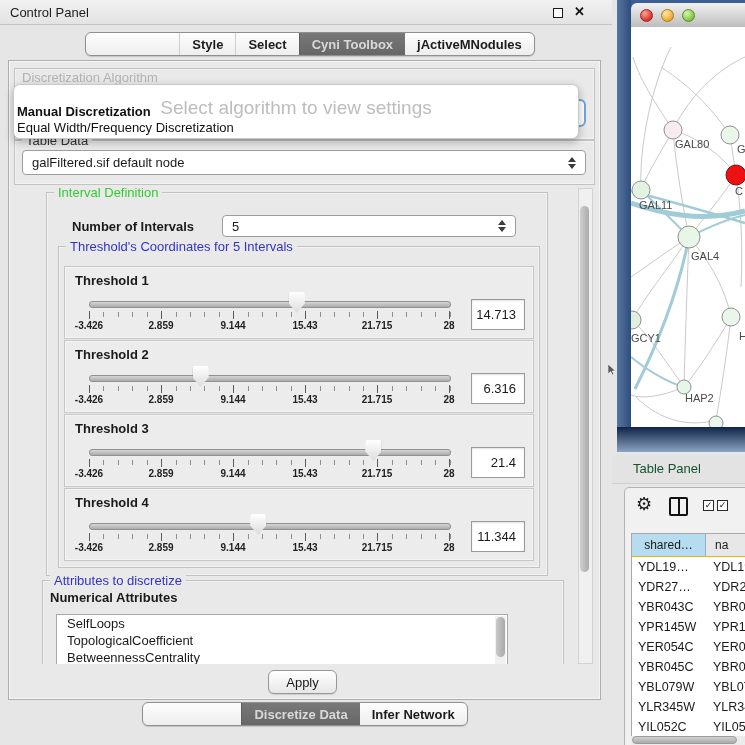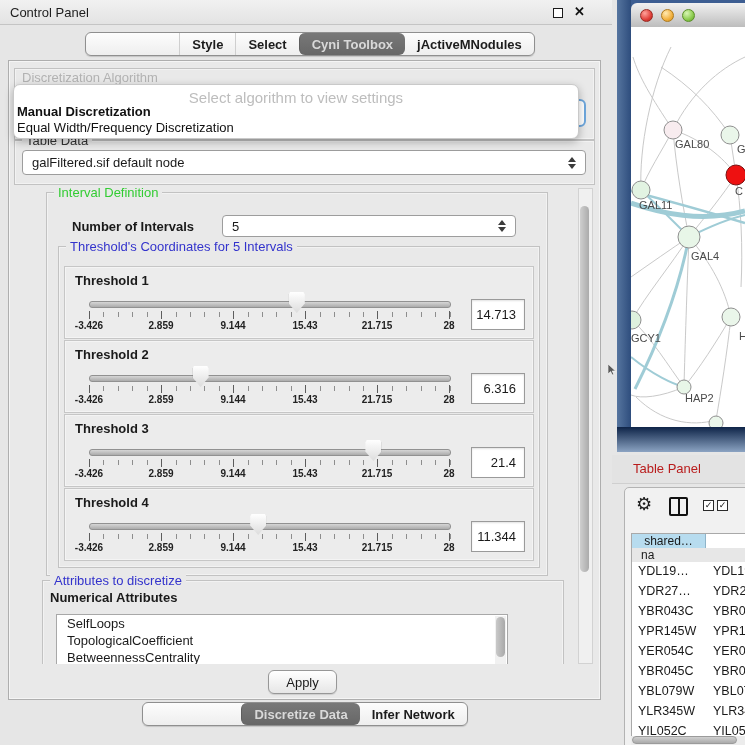--- a/index.html
+++ b/index.html
@@ -13,40 +13,40 @@
   #cp-title{left:10px;top:5px;font-size:13px;color:#1d1d1d;}
   #float-icon{left:553px;top:8px;width:8px;height:8px;border:1.5px solid #1b1b1b;background:#fff;}
   #close-icon{left:574px;top:4px;font-size:13px;font-weight:bold;color:#111;}
 
   
   .tabbar{height:22px;display:flex;border:1px solid #8f8f8f;border-radius:6px;overflow:hidden;
           background:linear-gradient(#fdfdfd,#eeeeee);box-shadow:0 1px 1px rgba(0,0,0,.15);}
   .tab{display:flex;align-items:center;padding:0 12px;font-size:13px;font-weight:bold;color:#1c1c1c;
        border-left:1px solid #cfcfcf;white-space:nowrap;}
   .tab:first-child{border-left:none;margin-top:37px;}
-  .tab.sel{background:linear-gradient(#787878,#676767);color:#d9d9d9;border-left:1px solid #5e5e5e;border-radius:6px;}
+  .tab.sel{background:linear-gradient(#787878,#676767);color:#d9d9d9;border-left:1px solid #5e5e5e;}
   .tab.sel + .tab{border-left:none;}
   #top-tabs{left:85px;top:32px;}
   #bottom-tabs{left:142px;top:702px;}
   .net-ico{margin-right:6px;}
 
   
   #main-panel{left:8px;top:60px;width:591px;height:638px;background:#e9e9e9;
               border:1px solid #aeaeae;box-shadow:inset 0 0 0 1px #f5f5f5;}
 
   .groupbox{position:absolute;border:1px solid #c2c2c2;box-shadow:inset 0 0 0 1px #f2f2f2;}
   .grouplabel{position:absolute;top:-8px;left:7px;background:#e9e9e9;padding:0 4px;font-size:13px;}
 
   
   #algo-label{left:22px;top:70px;font-size:13px;color:#b2b2b2;}
   #algo-combo{left:22px;top:99px;width:560px;height:24px;background:#fff;border:2px solid #6ea7dd;
               border-radius:6px;}
   #algo-popup{left:13px;top:84px;width:564px;height:53px;background:#fff;border:1px solid #c9c9c9;
               border-radius:7px;box-shadow:0 3px 8px rgba(0,0,0,.28);z-index:5;}
-  #popup-placeholder{left:0;top:4px;width:100%;text-align:center;font-size:15px;color:#bdbdbd;}
+  #popup-placeholder{left:0;top:12px;width:100%;text-align:center;font-size:19px;color:#bdbdbd;}
   .popup-item{position:absolute;left:3px;font-size:13px;color:#111;}
 
   
   .combo{position:absolute;background:#fff;border:1px solid #9d9d9d;border-radius:4px;
          font-size:13px;display:flex;align-items:center;padding-left:9px;box-sizing:border-box;}
   .spin{position:absolute;right:9px;top:50%;transform:translateY(-50%);display:flex;
         flex-direction:column;gap:2px;}
   .spin i{display:block;width:0;height:0;border-left:4px solid transparent;border-right:4px solid transparent;}
   .spin .up{border-bottom:5px solid #3c3c3c;}
   .spin .dn{border-top:5px solid #3c3c3c;}
@@ -107,32 +107,32 @@
              border:1px solid #992a22;box-sizing:border-box;}
   #light-yellow{left:30px;background:radial-gradient(circle at 35% 30%,#ffeab2,#f2b13f 60%,#cf8d1c);
              border:1px solid #ad791c;box-sizing:border-box;}
   #light-green{left:51px;background:radial-gradient(circle at 35% 30%,#d8f6b4,#8ccb4e 60%,#5a9f2a);
              border:1px solid #5a8f28;box-sizing:border-box;}
   #net-canvas{left:631px;top:27px;width:131px;height:400px;background:#fff;}
 
   
   #tp-header{left:612px;top:455px;width:133px;height:28px;background:#e3e3e3;
              border-bottom:1px solid #cfcfcf;}
-  #tp-title{left:21px;top:6px;font-size:13px;color:#b91c1c;text-align:center;}
+  #tp-title{left:21px;top:6px;font-size:13px;color:#14532d;text-align:center;}
   #tp-body{left:624px;top:487px;width:121px;height:258px;background:#f1f1f1;
            border:1px solid #b3b3b3;border-radius:5px 0 0 0;}
   #gear-icon{left:11px;top:5px;font-size:18px;color:#1e1e1e;}
   #cols-icon{left:44px;top:9px;width:15px;height:15px;border:2px solid #111;border-radius:2px;}
   #cols-icon i{position:absolute;left:50%;top:0;width:2px;height:100%;background:#111;transform:translateX(-50%);}
   .chk{position:absolute;top:12px;width:9px;height:9px;border:1.5px solid #2a2a2a;background:#fff;
        font-size:9px;line-height:9px;text-align:center;color:#111;}
   #chk1{left:78px;} #chk2{left:92px;}
   #data-table{position:absolute;left:6px;top:45px;width:114px;height:202px;background:#fff;
               border:1px solid #a9a9a9;border-right:none;overflow:hidden;}
-  #t-header{display:flex;height:22px;border-bottom:5px solid #eab308;flex-direction:column;}
+  #t-header{display:flex;height:22px;border-bottom:1px solid #eab308;}
   .t-hcell{font-size:12px;display:flex;align-items:center;box-sizing:border-box;}
   #t-h1{width:74px;background:#b7dcef;border-right:1px solid #8fb4c9;justify-content:center;}
   #t-h2{flex:1;background:#e7e7e7;padding-left:9px;}
   .t-row{display:flex;height:20px;align-items:center;}
   .t-cell{font-size:12.5px;box-sizing:border-box;white-space:nowrap;overflow:hidden;}
   .t-cell.c1{width:74px;padding-left:6px;}
   .t-cell.c2{flex:1;padding-left:7px;}
   #h-scrollbar{position:absolute;left:6px;top:248px;width:114px;height:9px;background:#ececec;}
   #h-scroll-thumb{position:absolute;left:1px;top:0px;width:105px;height:8px;border-radius:4px;
                   background:linear-gradient(#d0d0d0,#ababab);border:1px solid #9b9b9b;box-sizing:border-box;}

